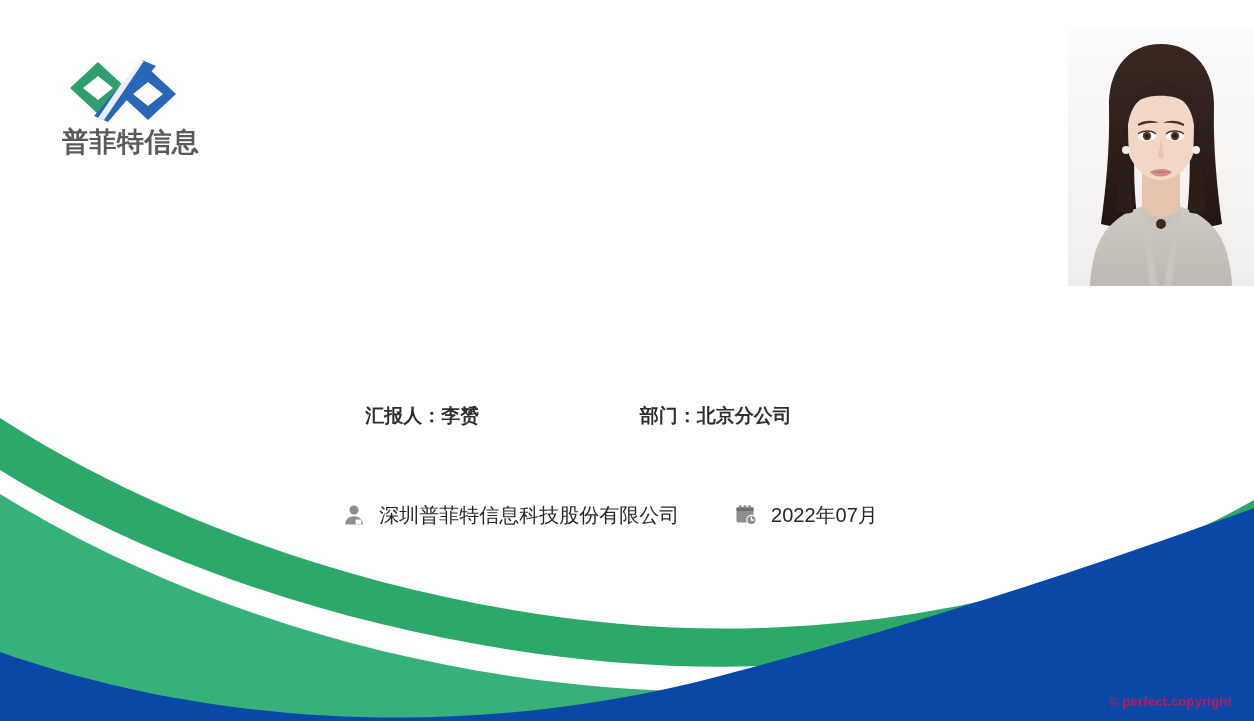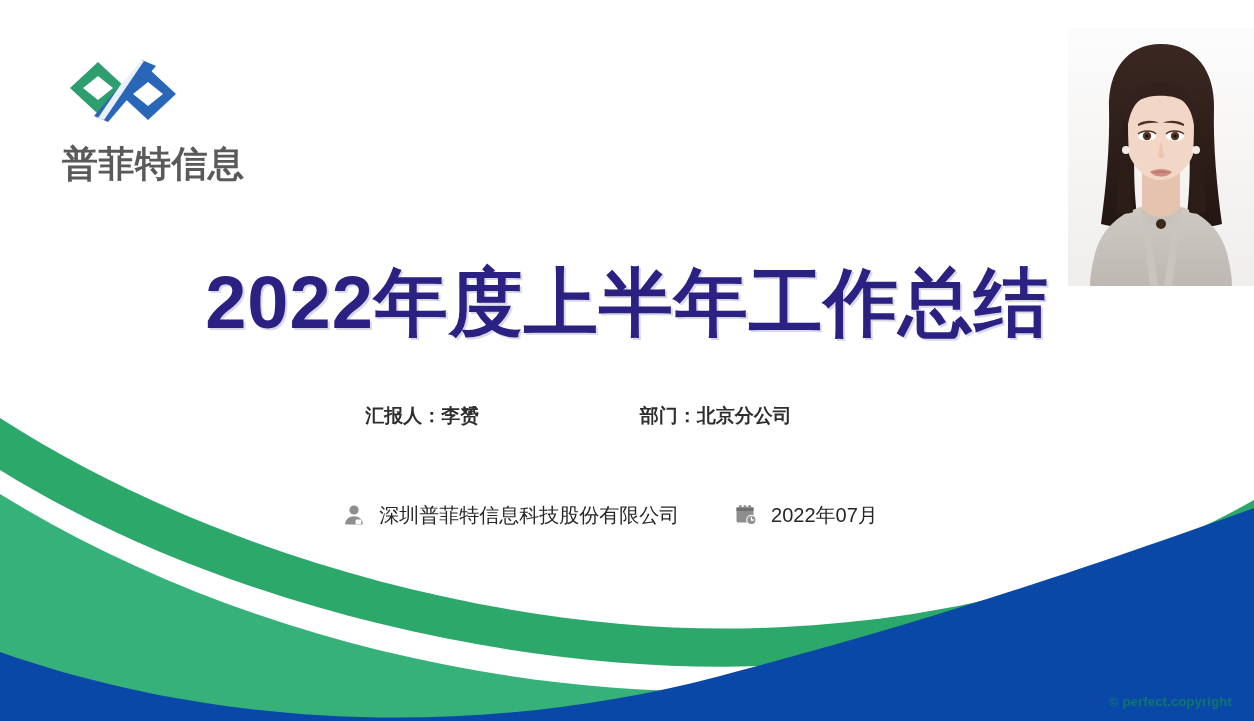--- a/index.html
+++ b/index.html
@@ -37,22 +37,22 @@
     width: 150px;
   }
   #logo-mark {
     display: block;
     width: 112px;
     height: 66px;
     margin-left: 6px;
   }
   #logo-wordmark {
     display: block;
-    margin-top: 20px;
-    font-size: 36px;
+    margin-top: 4px;
+    font-size: 27px;
     font-weight: bold;
     letter-spacing: 0.5px;
     color: #5a5a5a;
     white-space: nowrap;
     line-height: 1.1;
   }
 
   
   #portrait {
     position: absolute;
@@ -125,21 +125,21 @@
   }
   .info-gap { display: inline-block; width: 46px; }
 
   
   #copyright {
     position: absolute;
     right: 22px;
     bottom: 12px;
     font-size: 13px;
     font-weight: bold;
-    color: #0f766e;
+    color: #be185d;
     letter-spacing: 0.2px;
     white-space: nowrap;
   }
 </style>
 </head>
 <body>
 
 <div id="slide">
 
   <svg id="waves" viewBox="0 0 1254 721" preserveAspectRatio="none" xmlns="http://www.w3.org/2000/svg">
@@ -231,21 +231,20 @@
       <path d="M93,112 L90,128 C91,131 95,131 96,128 Z" fill="#e8c0aa" opacity="0.8"></path>
 
       <path d="M82,144 C87,140 99,140 104,144 C99,150 87,150 82,144 Z" fill="#cf8d86"></path>
       <path d="M82,144 C88,143 98,143 104,144 C98,145 88,145 82,144 Z" fill="#b6746e"></path>
 
       <circle cx="58" cy="122" r="4" fill="#f0ece6"></circle>
       <circle cx="128" cy="122" r="4" fill="#f0ece6"></circle>
     </svg>
   </div>
 
-  <div id="title">2022年度上半年工作总结</div>
 
   <div id="meta-row">
     <span class="meta-item">汇报人：李赟</span>
     <span class="meta-gap"></span>
     <span class="meta-item">部门：北京分公司</span>
   </div>
 
   <div id="info-row">
 
     <span class="info-item">

